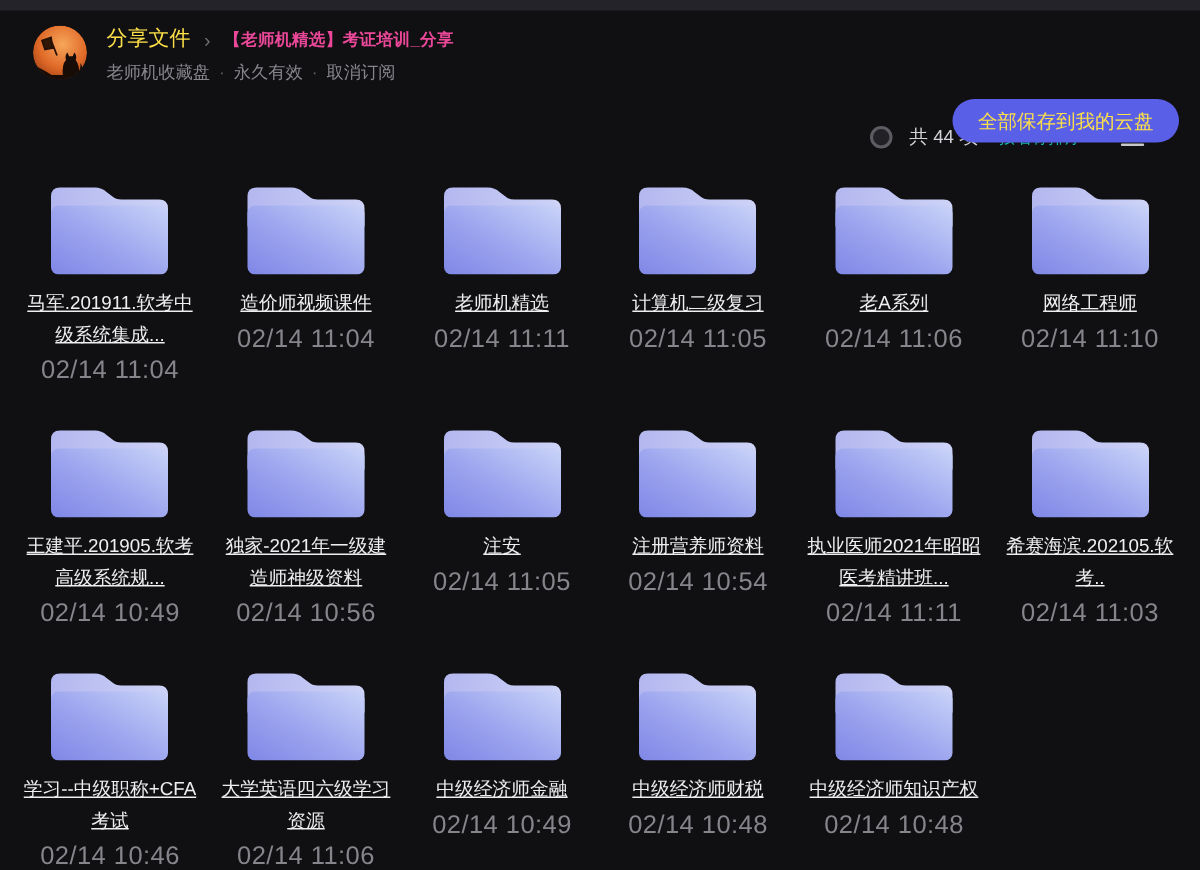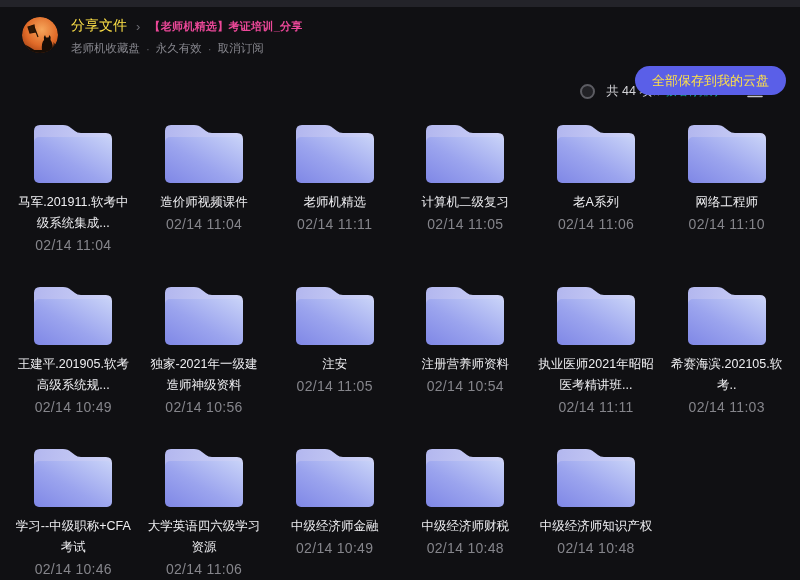--- a/index.html
+++ b/index.html
@@ -53,23 +53,23 @@
     grid-auto-rows:162px;
     justify-items:center;
   }
   .folder-item {
     display:flex; flex-direction:column; align-items:center;
     text-align:center; cursor:pointer; width:100%;
   }
   .folder-svg { margin-bottom:9px; display:block; }
   .fname {
     font-size:12.5px; line-height:21px; color:#eeeef1;
-    max-width:118px; word-break:break-all;
-  }
-  .fdate { margin-top:3px; font-size:14px; color:#85858b; letter-spacing:.3px; }
+    max-width:118px; word-break:break-all;text-decoration:underline;
+  }
+  .fdate { margin-top:3px; font-size:17px; color:#85858b; letter-spacing:.3px; }
 </style>
 </head>
 <body>
 
 <svg width="0" height="0" style="position:absolute" aria-hidden="true">
   <defs>
     <linearGradient id="fback" x1="0" y1="0" x2="1" y2="0">
       <stop offset="0" stop-color="#b3b7ef"></stop>
         <stop offset="1" stop-color="#ced3f7"></stop>
     </linearGradient>

